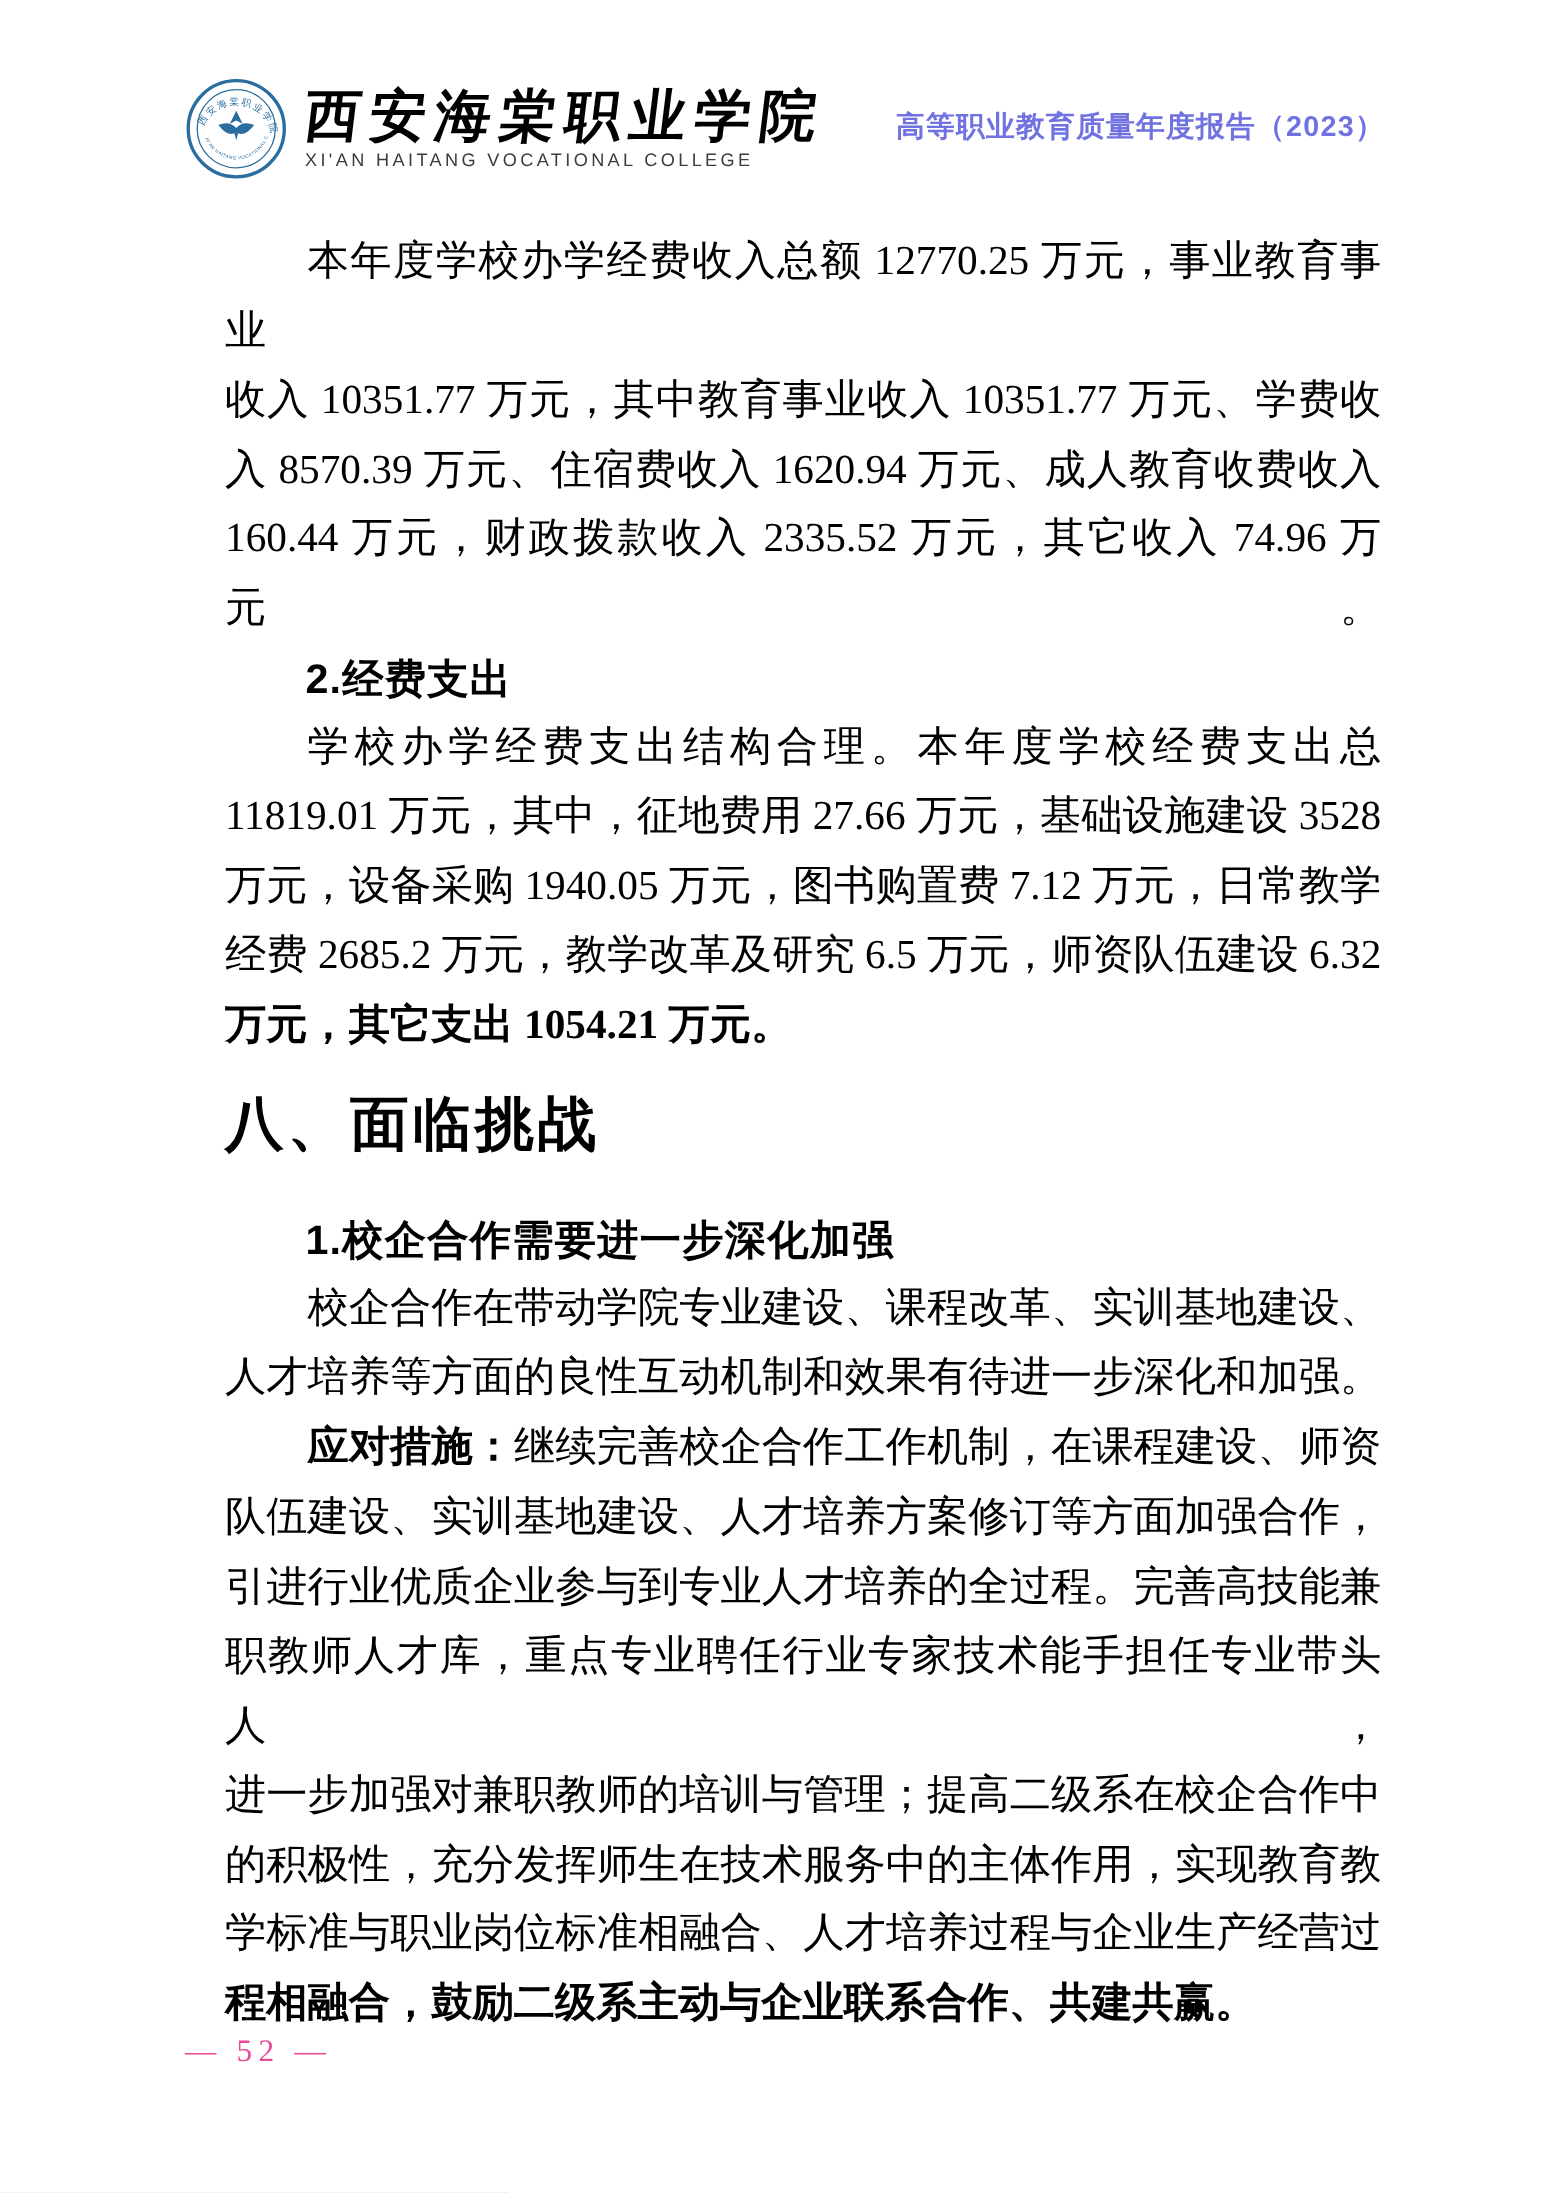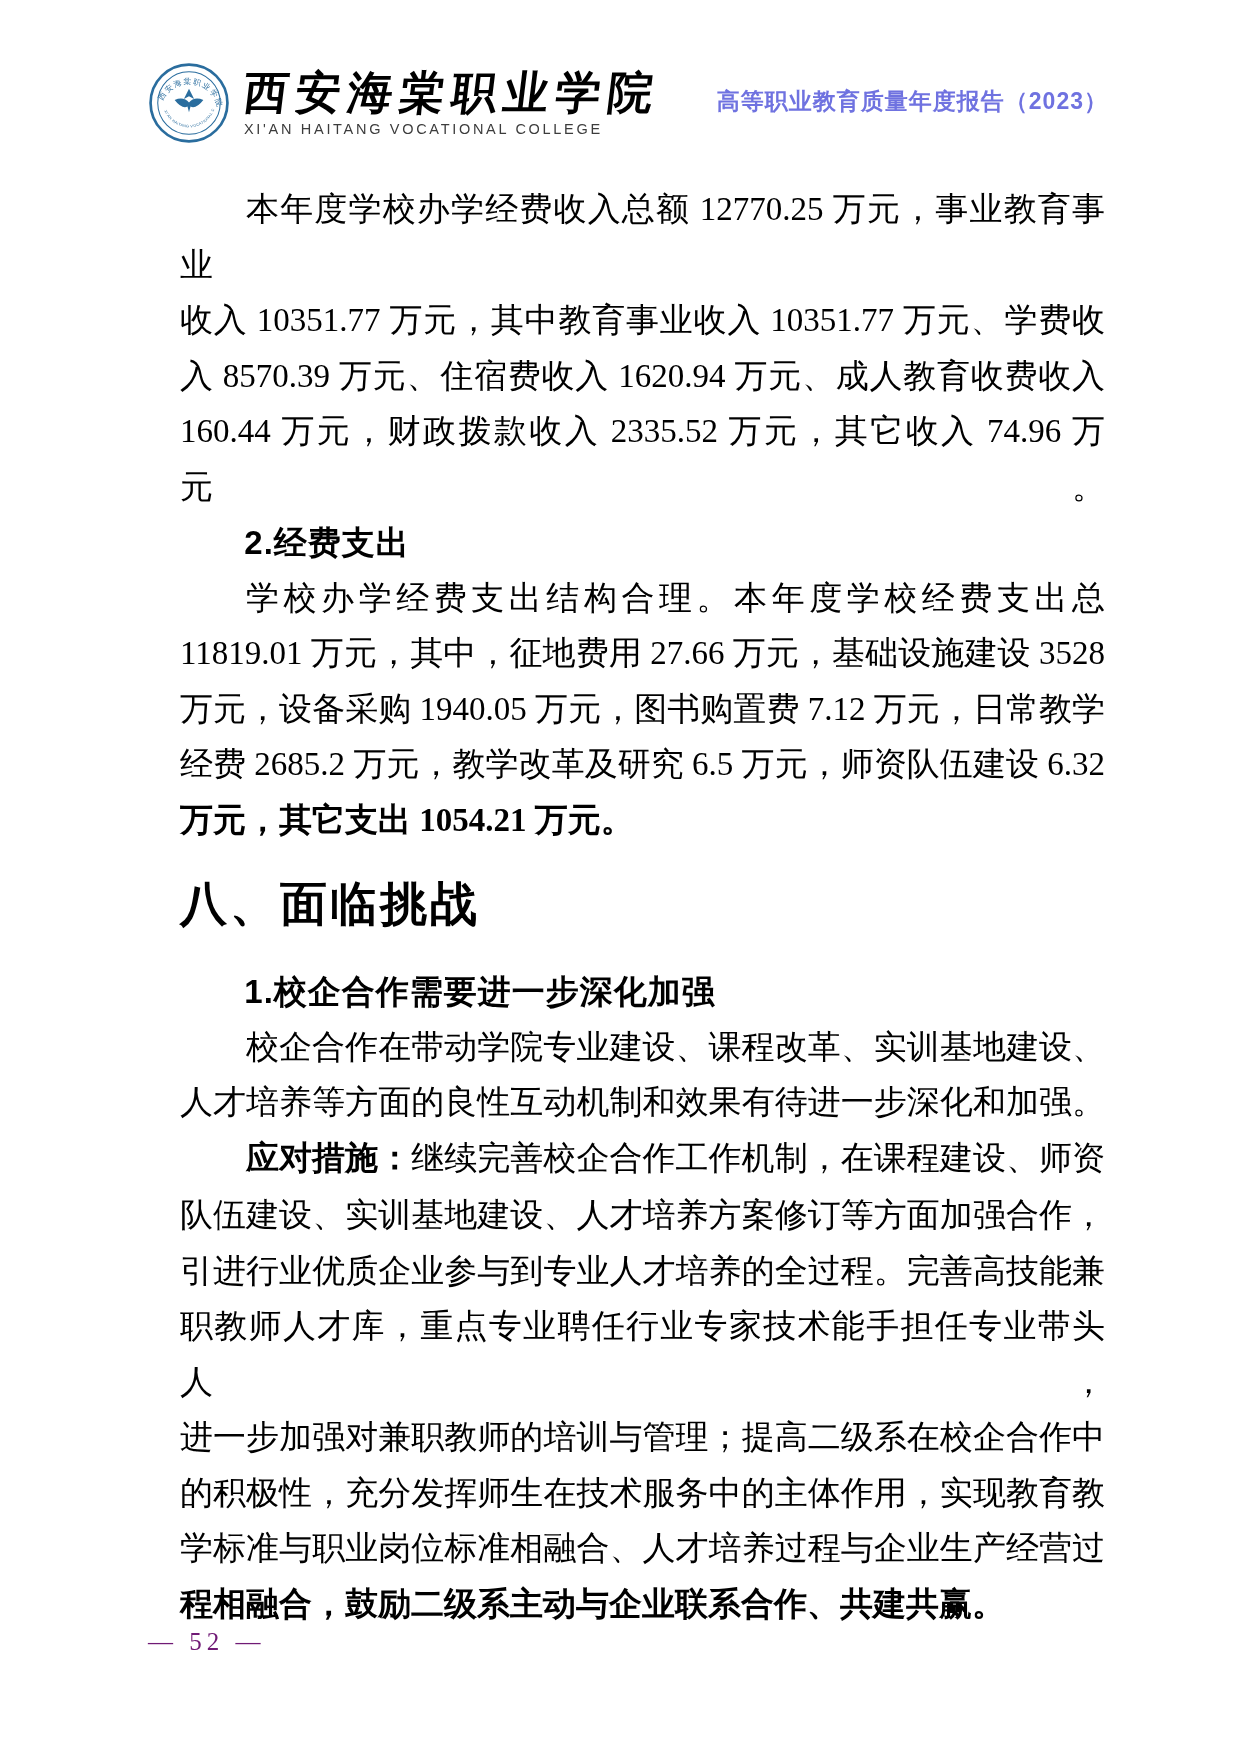--- a/index.html
+++ b/index.html
@@ -34,31 +34,31 @@
   .body {
     position:absolute; left:152px; right:135px; top:182px;
     font-size:33px; line-height:55.5px; text-align:justify;margin-left:28px;
   }
   .ln { text-align:justify; text-align-last:justify; }
   .ln.short { text-align-last:left;font-weight:bold; }
   .indent { text-indent:2em; }
   .hei { font-family:Liberation Sans, sans-serif; font-weight:bold; }
   .subhead { text-align-last:left; text-indent:1.95em; letter-spacing:1px; }
   .section-h1 {
-    font-family:Liberation Serif, serif;
+    font-family:Liberation Mono, monospace;
     font-weight:900; font-size:47px; line-height:60px;
     margin:26px 0 30px 0; text-align:left; text-align-last:left;
     letter-spacing:3px;
   }
   .lead { font-family:Liberation Mono, monospace; font-weight:bold; }
 
   
   .footer {
     position:absolute; left:148px; top:1628px;
-    font-size:25px; letter-spacing:5px; color:#701a75;
+    font-size:25px; letter-spacing:5px; color:#ec4899;
   }
 </style>
 </head>
 <body>
 
 <div class="page">
 
   <div class="header">
     <div class="brand">
       <svg class="seal" viewBox="0 0 80 80" aria-hidden="true">

